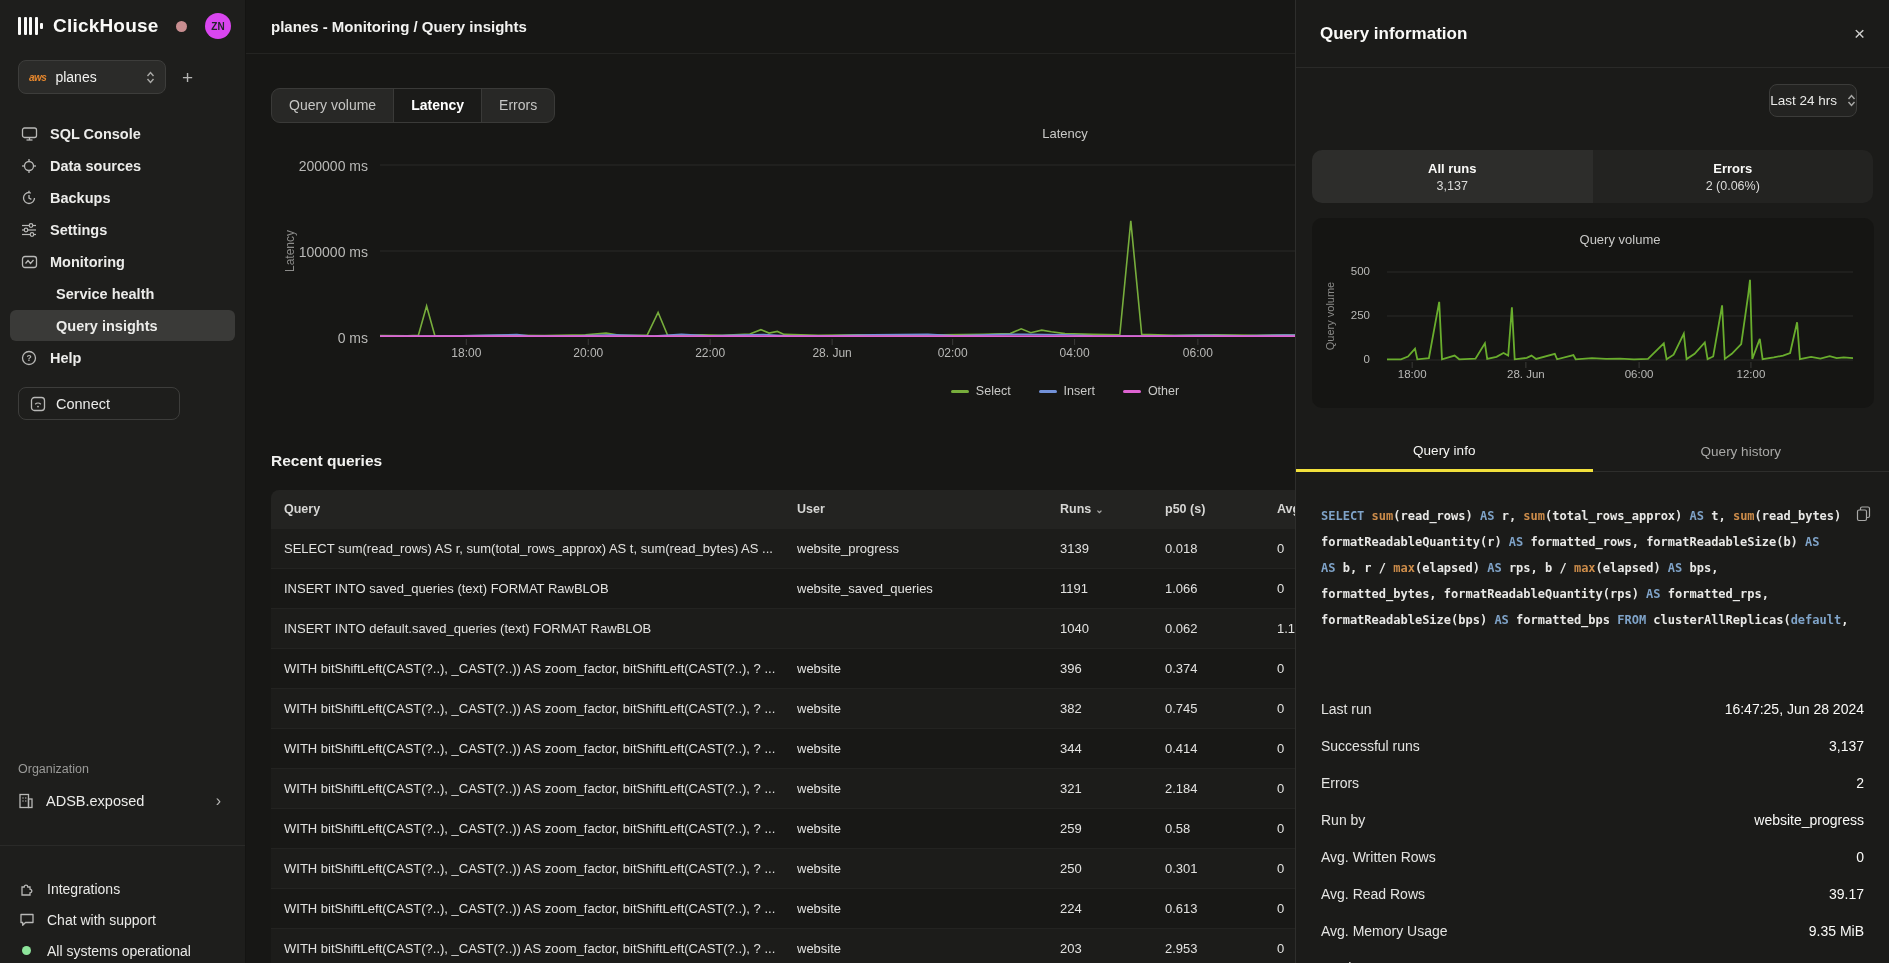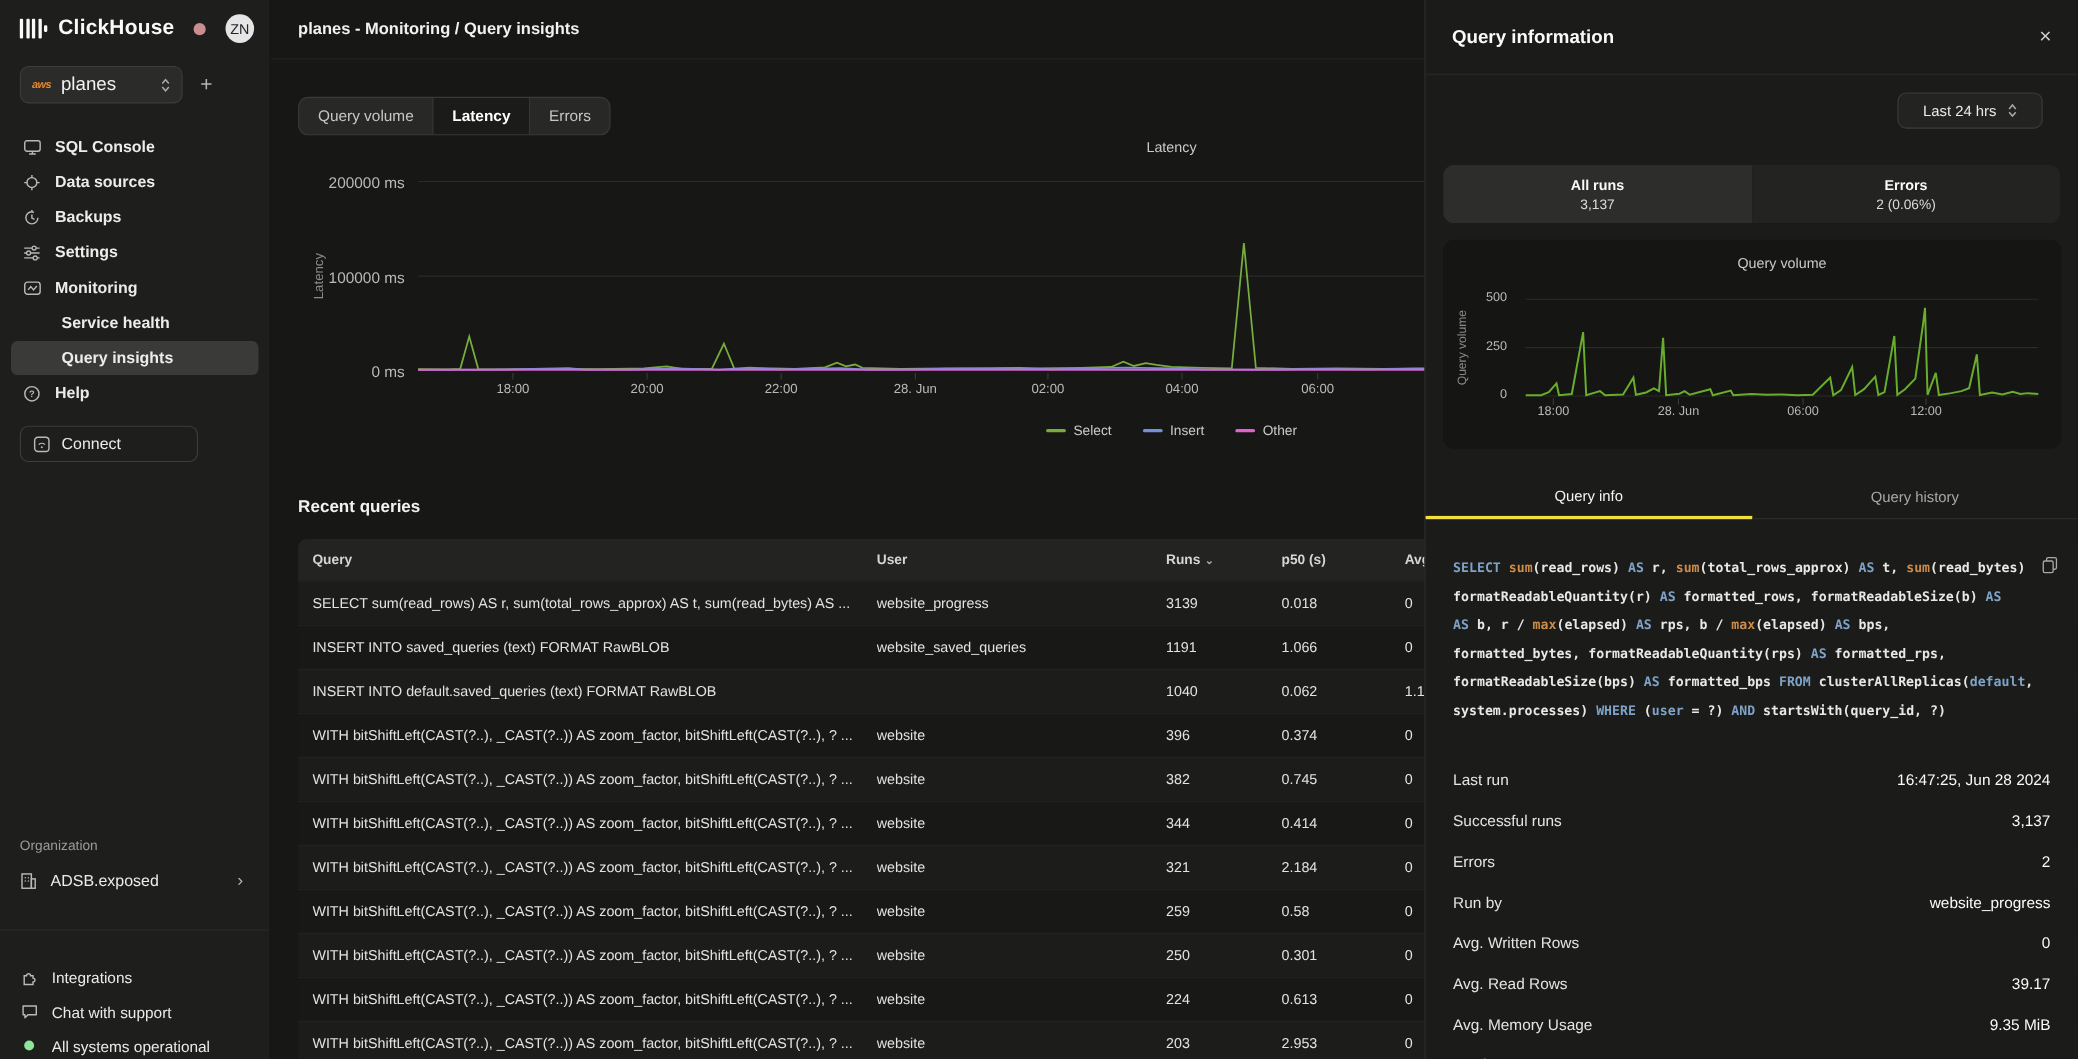--- a/index.html
+++ b/index.html
@@ -8,27 +8,27 @@
        font-family:"Liberation Sans",sans-serif;overflow:hidden;}
 
   
   .sidebar{position:absolute;left:0;top:0;width:246px;height:963px;background:#1e1e1c;border-right:1px solid #141412;}
   .brand-row{display:flex;align-items:center;height:52px;padding:0 14px 0 18px;}
   .logo-bars{display:inline-flex;align-items:center;gap:2.5px;margin-right:10px;}
   .logo-bars i{display:block;width:3px;height:18px;background:#fafaf8;border-radius:1px;}
   .logo-bars i.short{height:6px;}
   .brand-name{font-size:19px;font-weight:700;color:#fafaf8;letter-spacing:.2px;}
   .alert-dot{width:11px;height:11px;border-radius:50%;margin-left:auto;margin-right:18px;}
-  .avatar{width:26px;height:26px;border-radius:50%;background:#e5e5e5;color:#23242b;font-size:13px;font-weight:400;
+  .avatar{width:26px;height:26px;border-radius:50%;background:#d946ef;color:#23242b;font-size:10px;font-weight:700;
           display:flex;align-items:center;justify-content:center;}
   .service-row{display:flex;align-items:center;padding:8px 14px 10px 18px;}
   .service-select{width:148px;height:34px;background:#2b2b29;border:1px solid #3d3d3b;border-radius:8px;
           display:flex;align-items:center;gap:9px;padding:0 10px;}
   .aws-mark{color:#e8882d;font-weight:700;font-size:10px;font-style:italic;letter-spacing:-.5px;}
-  .service-name{font-size:17px;color:#f2f2f0;}
+  .service-name{font-size:14px;color:#f2f2f0;}
   .caret-ud{margin-left:auto;}
   .add-btn{margin-left:16px;font-size:19px;color:#b5b5b3;line-height:1;}
   .nav{padding:14px 10px 0 10px;}
   .nav-item{display:flex;align-items:center;gap:12px;height:31px;margin-bottom:1px;padding:0 8px 0 10px;
           border-radius:6px;font-size:14.5px;color:#ececea;font-weight:bold;}
   .nav-item .ico{width:18px;display:flex;justify-content:center;color:#b9b9b7;}
   .nav-item.sub{padding-left:46px;}
   .nav-item.active{background:#3a3a38;}
   .connect-btn{margin:14px 16px 0 18px;width:162px;height:33px;border:1px solid #3d3d3b;border-radius:8px;
           display:flex;align-items:center;gap:10px;padding:0 11px;font-size:14.5px;color:#ececea;}
@@ -74,21 +74,21 @@
   .t-cell{overflow:hidden;white-space:nowrap;text-overflow:ellipsis;padding-right:4px;}
   .sort{font-size:10px;color:#a9a9a7;margin-left:4px;}
 
   
   .panel{position:absolute;left:1295px;top:0;width:594px;height:963px;background:#1b1b19;
           border-left:1px solid #2e2e2c;z-index:10;}
   .p-header{height:68px;border-bottom:1px solid #2a2a28;display:flex;align-items:center;padding:0 24px;gap:25px;}
   .p-title{font-size:17px;font-weight:700;color:#fafaf8;}
   .close-x{margin-left:auto;font-size:19px;color:#cfcfcd;line-height:1;}
   .range-select{position:absolute;right:32px;top:84px;height:33px;background:#232321;border:1px solid #3c3c3a;
-          border-radius:8px;display:flex;align-items:center;gap:10px;padding:0 22px;font-size:13.5px;color:#eaeae8;}
+          border-radius:8px;display:flex;align-items:center;gap:10px;padding:0 0;font-size:13.5px;color:#eaeae8;}
   .toggle{position:absolute;left:16px;right:16px;top:150px;height:53px;display:grid;grid-template-columns:1fr 1fr;
           border-radius:10px;overflow:hidden;}
   .toggle .segm{display:flex;flex-direction:column;align-items:center;justify-content:center;gap:3px;}
   .segm .lab{font-size:13px;font-weight:700;color:#fafaf8;}
   .segm .val{font-size:12.5px;color:#dcdcda;}
   .segm.sel{background:#2d2d2b;}
   .segm.unsel{background:#232321;}
   .vol-card{position:absolute;left:16px;top:218px;width:562px;height:190px;background:#151513;border-radius:10px;}
   .vol-title{position:absolute;left:75px;width:466px;top:14px;text-align:center;font-size:13px;color:#c9c9c7;}
   .vol-ylab{position:absolute;left:18px;top:98px;transform:translate(-50%,-50%) rotate(-90deg);
@@ -468,21 +468,20 @@
       <div class="p-tab active" style="border-bottom: 3px solid rgb(242, 225, 60);">Query info</div>
       <div class="p-tab">Query history</div>
     </div>
 
     <div class="code" id="sql-code">
         <div class="code-line"><span class="tok-k">SELECT </span><span class="tok-f">sum</span><span class="tok-p">(read_rows) </span><span class="tok-k">AS </span><span class="tok-p">r, </span><span class="tok-f">sum</span><span class="tok-p">(total_rows_approx) </span><span class="tok-k">AS </span><span class="tok-p">t, </span><span class="tok-f">sum</span><span class="tok-p">(read_bytes)</span></div>
         <div class="code-line"><span class="tok-p">formatReadableQuantity(r) </span><span class="tok-k">AS </span><span class="tok-p">formatted_rows, formatReadableSize(b) </span><span class="tok-k">AS</span></div>
         <div class="code-line"><span class="tok-k">AS </span><span class="tok-p">b, r / </span><span class="tok-f">max</span><span class="tok-p">(elapsed) </span><span class="tok-k">AS </span><span class="tok-p">rps, b / </span><span class="tok-f">max</span><span class="tok-p">(elapsed) </span><span class="tok-k">AS </span><span class="tok-p">bps,</span></div>
         <div class="code-line"><span class="tok-p">formatted_bytes, formatReadableQuantity(rps) </span><span class="tok-k">AS </span><span class="tok-p">formatted_rps,</span></div>
         <div class="code-line"><span class="tok-p">formatReadableSize(bps) </span><span class="tok-k">AS </span><span class="tok-p">formatted_bps </span><span class="tok-k">FROM </span><span class="tok-p">clusterAllReplicas(</span><span class="tok-k">default</span><span class="tok-p">,</span></div>
-        <div class="code-line"><span class="tok-p">system.processes) </span><span class="tok-k">WHERE </span><span class="tok-p">(</span><span class="tok-k">user</span><span class="tok-p"> = ?) </span><span class="tok-k">AND </span><span class="tok-p">startsWith(query_id, ?)</span></div>
       </div>
     <span class="copy-ic">
       <svg class="icon" width="15" height="16" viewBox="0 0 15 16">
           <rect x="4.5" y="1" width="9" height="10.5" rx="1.5" fill="none" stroke="#a9a9a7" stroke-width="1.2"></rect>
           <rect x="1.5" y="4" width="9" height="10.5" rx="1.5" fill="#1b1b19" stroke="#a9a9a7" stroke-width="1.2"></rect>
         </svg>
     </span>
 
     <div class="stats">
       <div class="stat-row">

